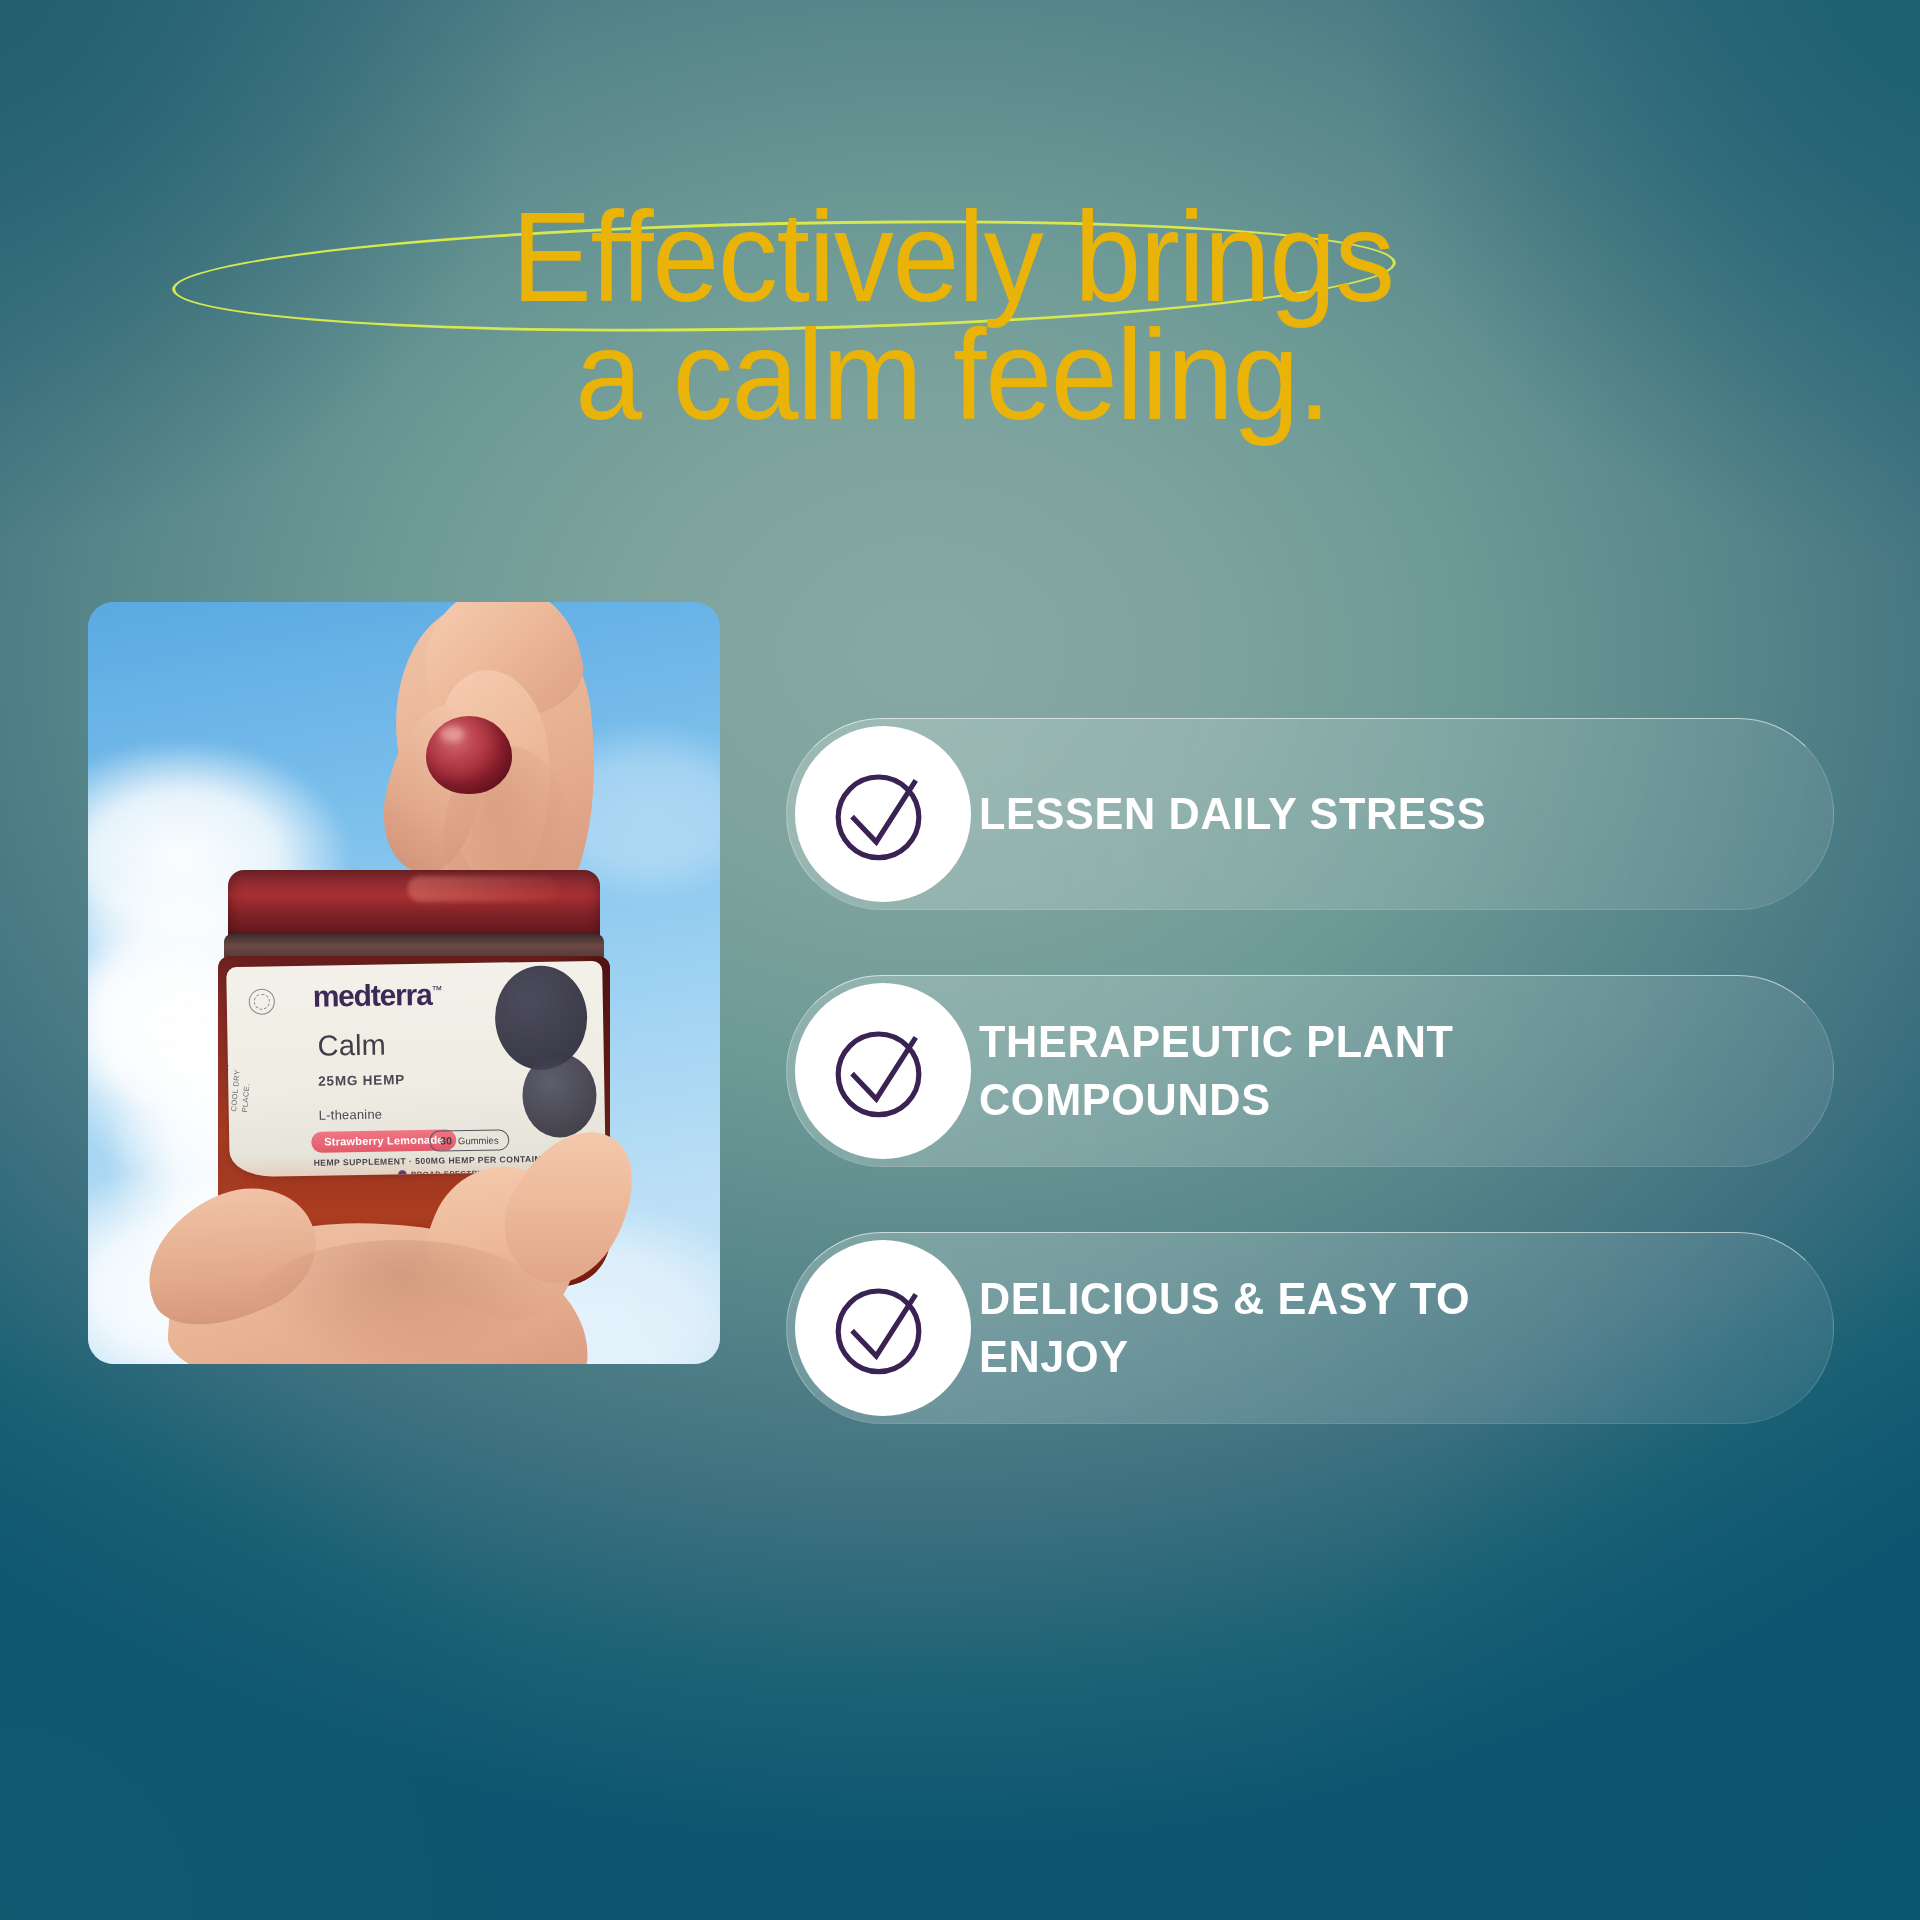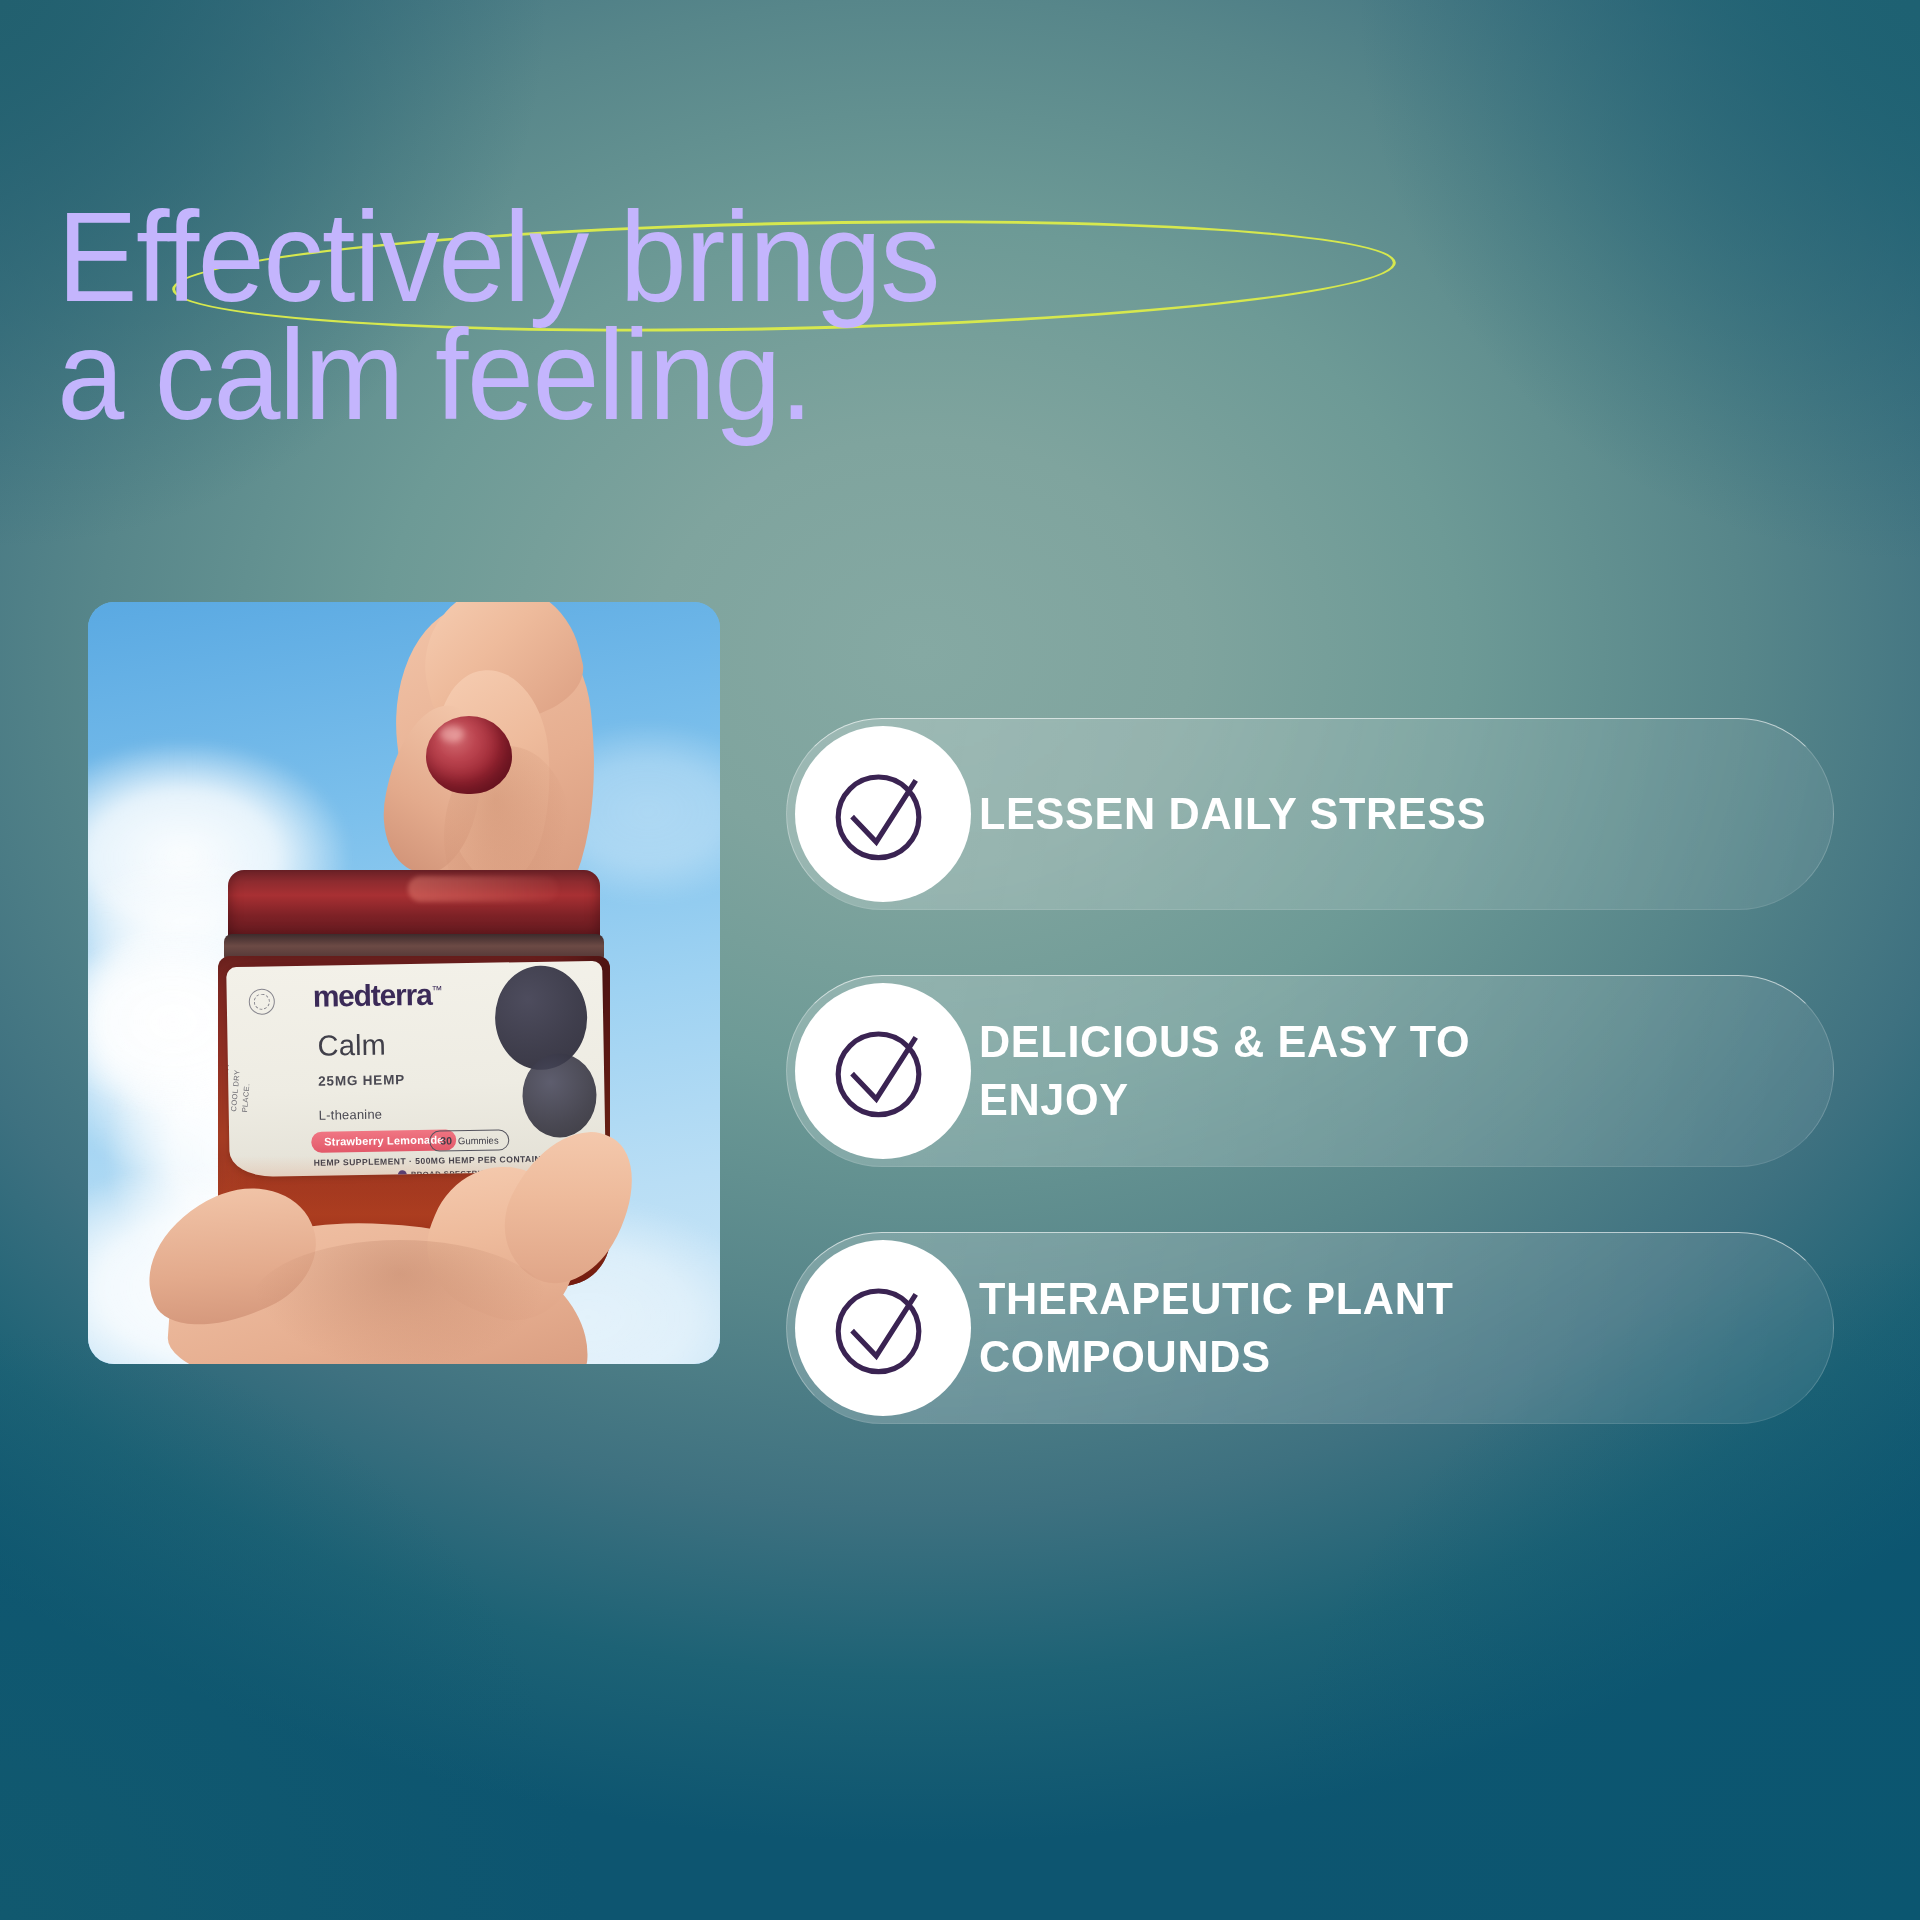--- a/index.html
+++ b/index.html
@@ -32,22 +32,22 @@
     background:radial-gradient(circle 820px at 0% 100%, #11596f 0%, rgba(17,89,111,0) 72%);
   }
   #bg .corner-tr {
     position:absolute; inset:0;
     background:radial-gradient(circle 780px at 100% 0%, #1e6172 0%, rgba(30,97,114,0) 72%);
   }
 
   
   #headline {
     position:absolute; left:0; right:15px; top:198px;
-    text-align:left; z-index:6;
-    color:#c4b5fd;
+    text-align:center; z-index:6;
+    color:#eab308;
   }
   #headline .line {
     font-family:"Liberation Sans Narrow","Liberation Sans",sans-serif;
     font-weight:400;
     font-size:128px;
     line-height:118px;
     letter-spacing:-1.5px;
     transform:scaleX(.94);
     white-space:nowrap;
   }
@@ -401,24 +401,24 @@
       </div>
       <div class="btext">LESSEN DAILY STRESS</div>
     </div>
     <div class="bcard">
       <div class="check-badge">
         <svg viewBox="0 0 100 100" fill="none" xmlns="http://www.w3.org/2000/svg" aria-hidden="true">
           <circle cx="46" cy="53" r="36" stroke="#3a2352" stroke-width="4.6"></circle>
           <path d="M24 54 L44 75 L78 22" stroke="#3a2352" stroke-width="4.6" stroke-linecap="square" stroke-linejoin="miter"></path>
         </svg>
       </div>
-      <div class="btext">DELICIOUS &amp; EASY TO ENJOY</div>
+      <div class="btext">THERAPEUTIC PLANT COMPOUNDS</div>
     </div>
     <div class="bcard">
       <div class="check-badge">
         <svg viewBox="0 0 100 100" fill="none" xmlns="http://www.w3.org/2000/svg" aria-hidden="true">
           <circle cx="46" cy="53" r="36" stroke="#3a2352" stroke-width="4.6"></circle>
           <path d="M24 54 L44 75 L78 22" stroke="#3a2352" stroke-width="4.6" stroke-linecap="square" stroke-linejoin="miter"></path>
         </svg>
       </div>
-      <div class="btext">THERAPEUTIC PLANT COMPOUNDS</div>
+      <div class="btext">DELICIOUS &amp; EASY TO ENJOY</div>
     </div>
   </div>
 
 </body></html>

